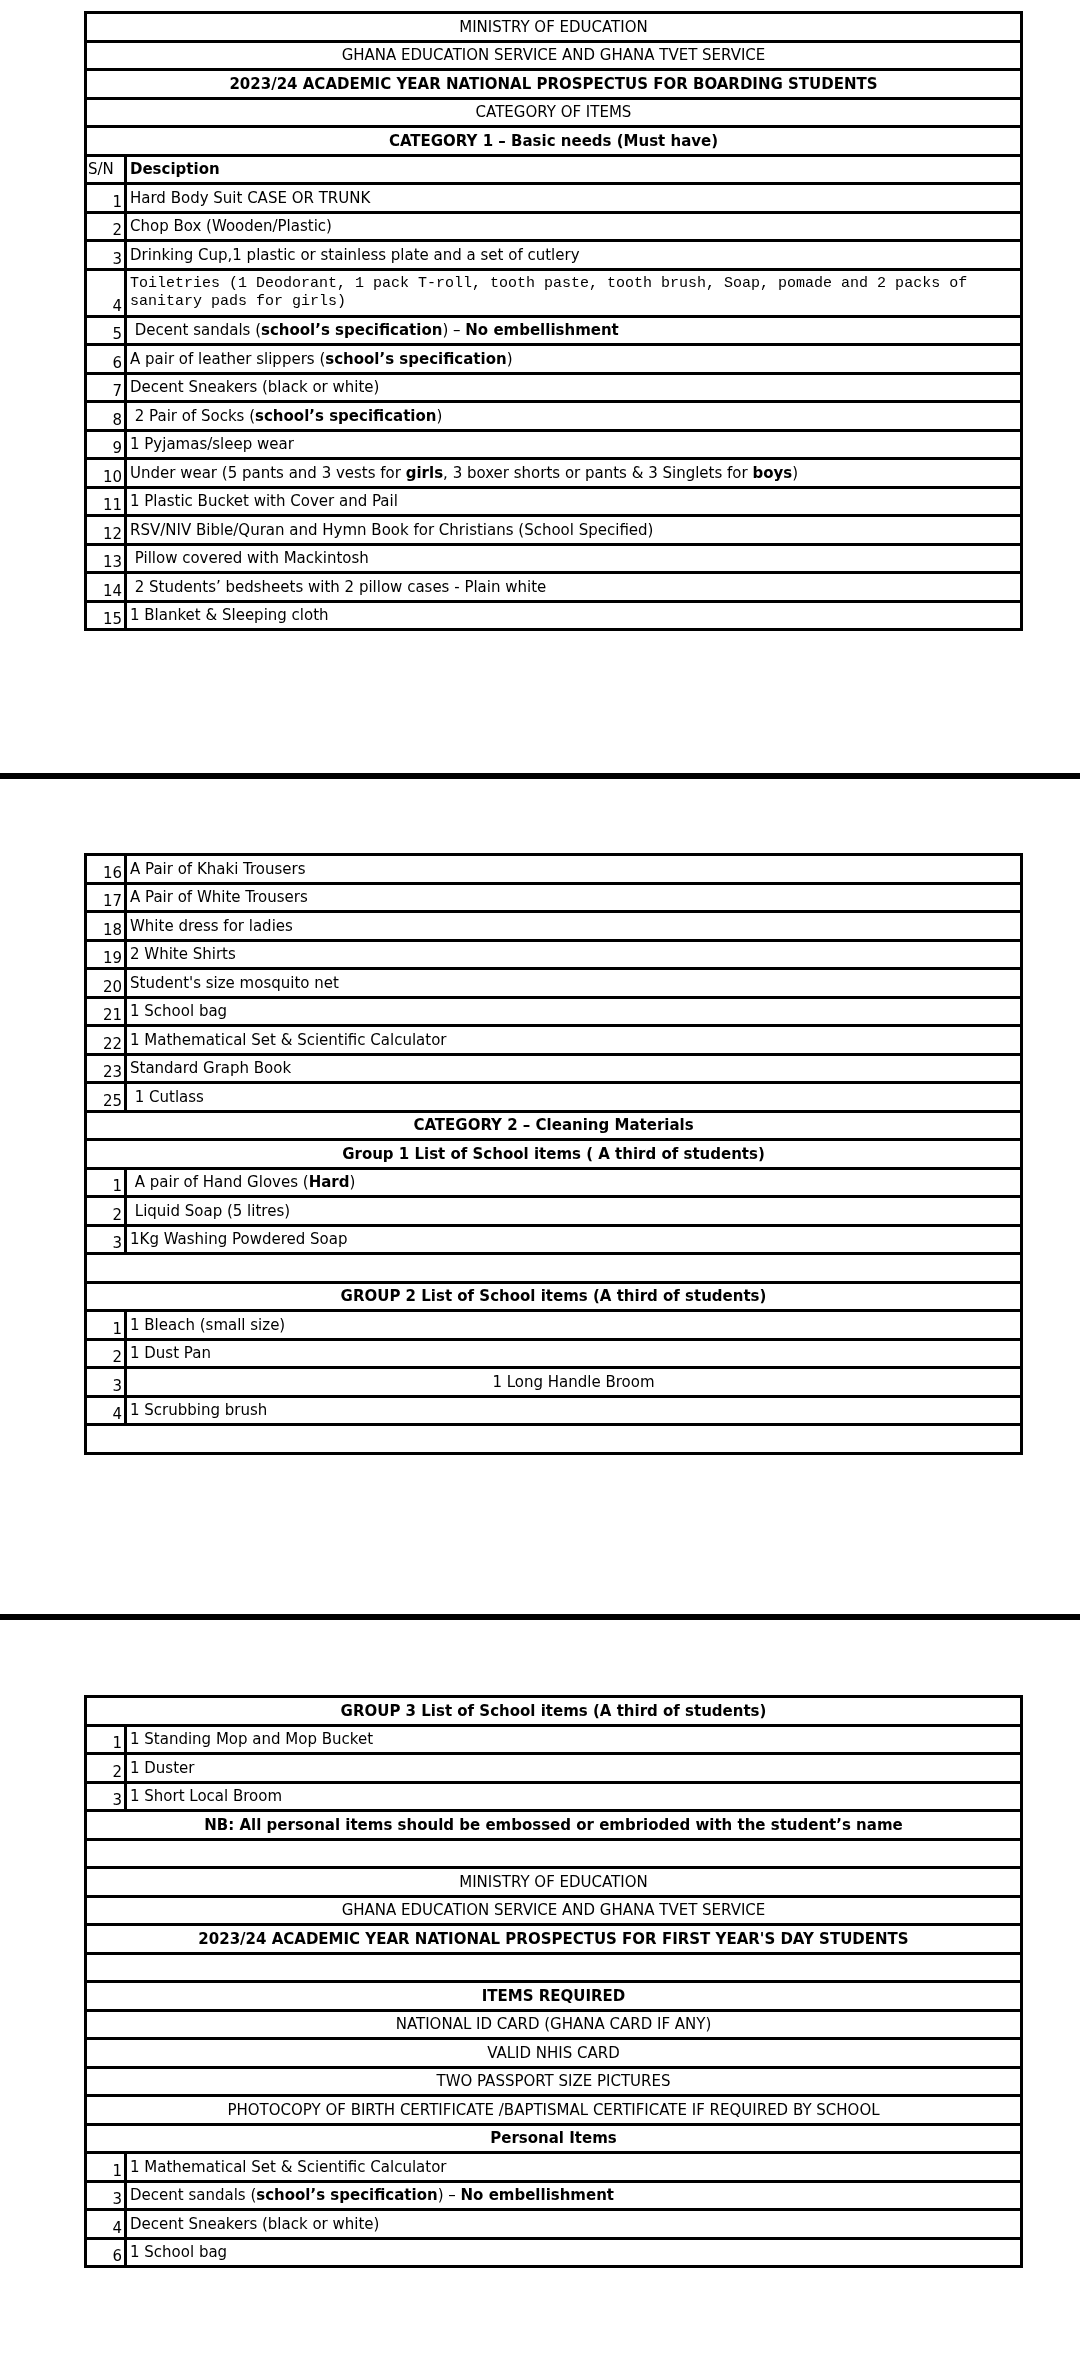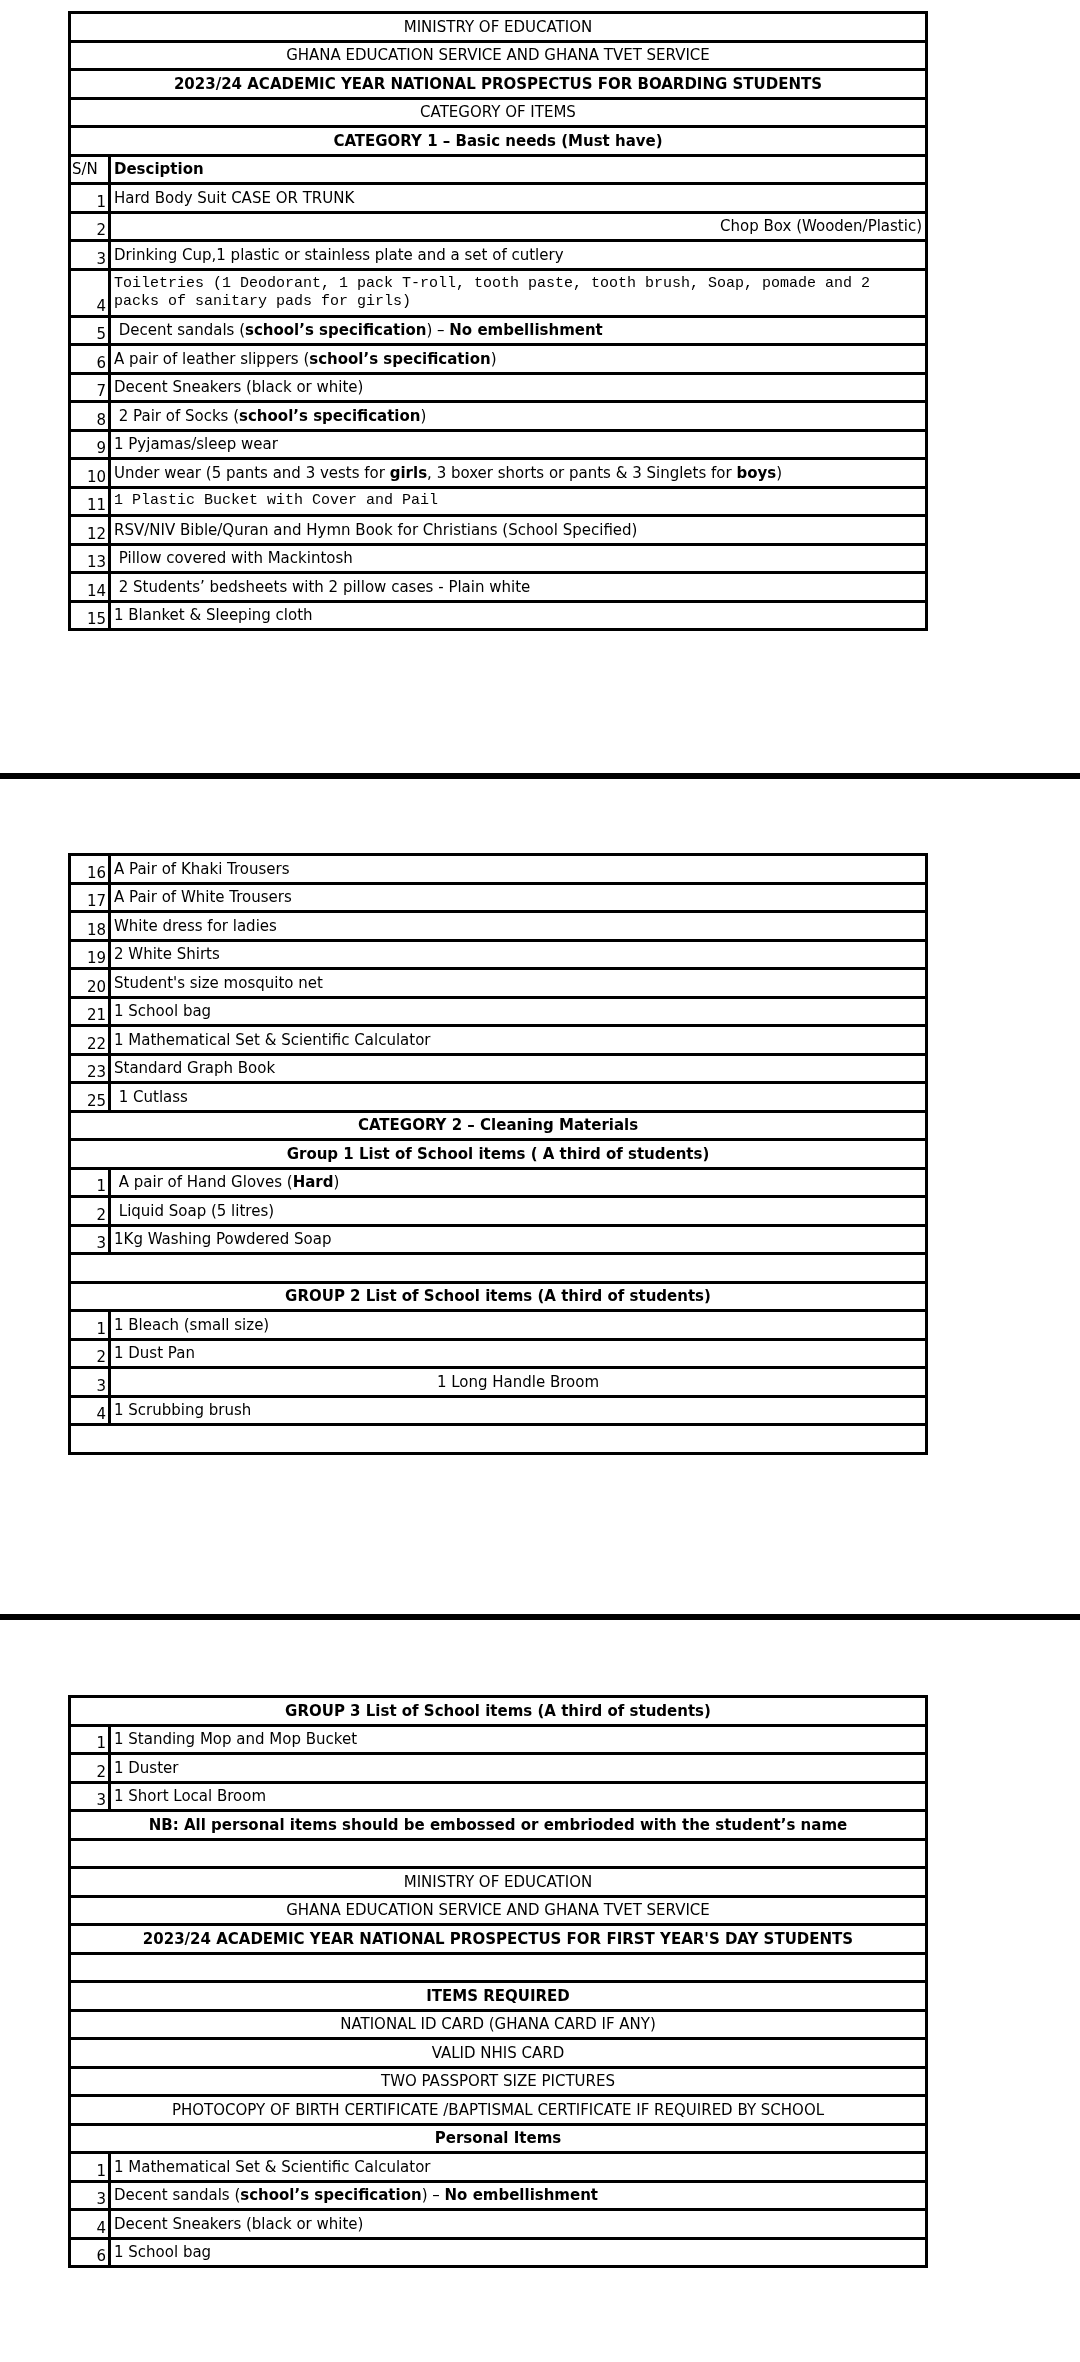--- a/index.html
+++ b/index.html
@@ -1,18 +1,18 @@
 <!DOCTYPE html>
 <html><head>
 <meta charset="utf-8">
 <style>
   html, body { margin:0; padding:0; background:#ffffff; }
   body { width:1080px; height:2362px; position:relative; overflow:hidden;
          font-family:"DejaVu Sans", sans-serif; color:#000; }
-  .page-table { position:absolute; left:68px; width:860px; border-collapse:collapse; table-layout:fixed; }
+  .page-table { position:absolute; left:84px; width:939px; border-collapse:collapse; table-layout:fixed; }
   .page-table td { border:3px solid #000; height:25.5px; padding:0 3px; font-size:15px; line-height:18px;
                    white-space:nowrap; overflow:hidden; vertical-align:middle; }
   .page-table td.sn { width:34px; text-align:right; padding:0 2px 0 0; vertical-align:bottom; }
   .page-table td.desc { text-align:left; }
   .page-table td.center { text-align:center; }
   .page-table td.bold { font-weight:bold; }
   .page-table td.tall { height:44px; white-space:normal; }
   .page-table tr.blank td { }
   .page-sep { position:absolute; left:0; width:1080px; height:6px; background:#000; }
   b { font-weight:bold; }
@@ -46,21 +46,21 @@
       <td class="desc bold">Desciption</td>
     </tr>
   </tbody>
   <tbody id="p1-items">
       <tr>
         <td class="sn">1</td>
         <td class="desc" style="white-space: pre;">Hard Body Suit CASE OR TRUNK</td>
       </tr>
       <tr>
         <td class="sn">2</td>
-        <td class="desc" style="white-space: pre; text-align: right;">Chop Box (Wooden/Plastic)</td>
+        <td class="desc" style="white-space: pre;">Chop Box (Wooden/Plastic)</td>
       </tr>
       <tr>
         <td class="sn">3</td>
         <td class="desc" style="white-space: pre;">Drinking Cup,1 plastic or stainless plate and a set of cutlery</td>
       </tr>
       <tr>
         <td class="sn" style="height: 44px;">4</td>
         <td class="desc tall" style="white-space: normal; font-family: Liberation Mono, monospace;">Toiletries (1 Deodorant, 1 pack T-roll, tooth paste, tooth brush, Soap, pomade and 2 packs of sanitary pads for girls)</td>
       </tr>
       <tr>
@@ -82,21 +82,21 @@
       <tr>
         <td class="sn">9</td>
         <td class="desc" style="white-space: pre;">1 Pyjamas/sleep wear</td>
       </tr>
       <tr>
         <td class="sn">10</td>
         <td class="desc" style="white-space: pre;">Under wear (5 pants and 3 vests for <b>girls</b>, 3 boxer shorts or pants &amp; 3 Singlets for <b>boys</b>)</td>
       </tr>
       <tr>
         <td class="sn">11</td>
-        <td class="desc" style="white-space: pre; font-family: Liberation Mono, monospace;">1 Plastic Bucket with Cover and Pail</td>
+        <td class="desc" style="white-space: pre;">1 Plastic Bucket with Cover and Pail</td>
       </tr>
       <tr>
         <td class="sn">12</td>
         <td class="desc" style="white-space: pre;">RSV/NIV Bible/Quran and Hymn Book for Christians (School Specified)</td>
       </tr>
       <tr>
         <td class="sn">13</td>
         <td class="desc" style="white-space: pre;"> Pillow covered with Mackintosh</td>
       </tr>
       <tr>

